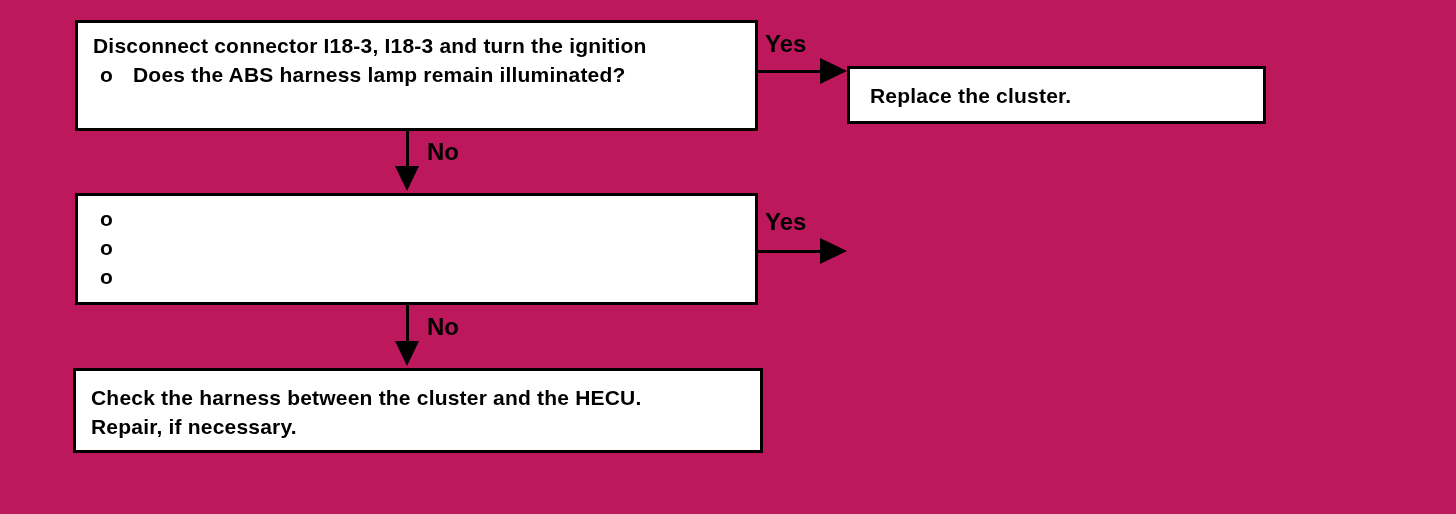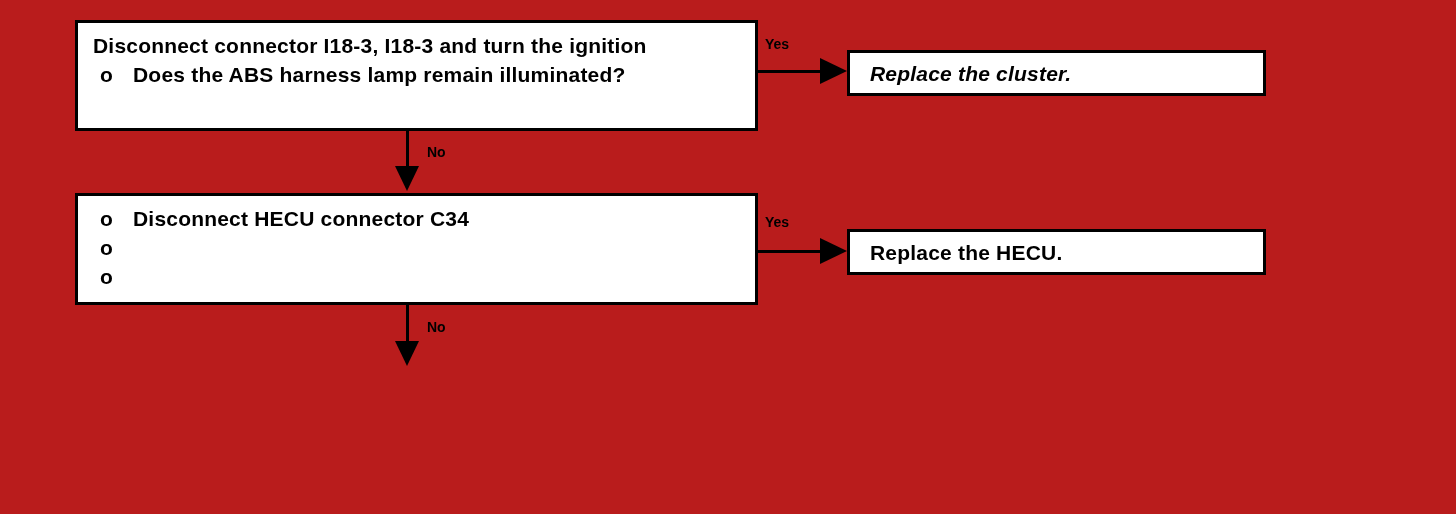--- a/index.html
+++ b/index.html
@@ -4,21 +4,21 @@
 <style>
   html, body {
     margin: 0;
     padding: 0;
     background: #ffffff;
   }
   .stage {
     position: relative;
     width: 1456px;
     height: 514px;
-    background: #b91c1c;
+    background: #be185d;
     font-family: "Liberation Sans", sans-serif;
     color: #000000;
     overflow: hidden;
   }
   .box {
     position: absolute;
     box-sizing: border-box;
     border: 3px solid #000000;
     background: #ffffff;
     font-size: 21px;
@@ -43,21 +43,21 @@
   }
   .bullet {
     display: inline-block;
     width: 40px;
     padding-left: 7px;
     box-sizing: border-box;
     flex: 0 0 40px;
   }
   .branch-label {
     position: absolute;
-    font-size: 14px;
+    font-size: 24px;
     font-weight: 700;
     line-height: 24px;
   }
   .hline {
     position: absolute;
     height: 3px;
     background: #000000;
   }
   .vline {
     position: absolute;
@@ -91,47 +91,47 @@
     <div class="bullet-row">
       <span class="bullet">o</span>
       <span>Does the ABS harness lamp remain illuminated?</span>
     </div>
   </div>
 
   <div class="branch-label" style="left:765px; top:32px;">Yes</div>
   <div class="hline" style="left:758px; top:70px; width:62px;"></div>
   <div class="arrow-right" style="left:820px; top:58px;"></div>
 
-  <div class="box result-box" style="left:847px; top:50px; width:419px; height:46px;font-style:italic;">
+  <div class="box result-box" style="left:847px; top:66px; width:419px; height:58px;">
     <span>Replace the cluster.</span>
   </div>
 
   <div class="vline" style="left:406px; top:131px; height:36px;"></div>
   <div class="arrow-down" style="left:395px; top:166px;"></div>
   <div class="branch-label" style="left:427px; top:140px;">No</div>
 
   <div class="box step-box" style="left:75px; top:193px; width:683px; height:112px;">
     <div class="bullet-row">
       <span class="bullet">o</span>
-      <span>Disconnect HECU connector C34</span>
     </div>
     <div class="bullet-row">
       <span class="bullet">o</span>
     </div>
     <div class="bullet-row">
       <span class="bullet">o</span>
     </div>
   </div>
 
   <div class="branch-label" style="left:765px; top:210px;">Yes</div>
   <div class="hline" style="left:758px; top:250px; width:62px;"></div>
   <div class="arrow-right" style="left:820px; top:238px;"></div>
 
-  <div class="box result-box" style="left:847px; top:229px; width:419px; height:46px;">
-    <span>Replace the HECU.</span>
-  </div>
 
   <div class="vline" style="left:406px; top:305px; height:37px;"></div>
   <div class="arrow-down" style="left:395px; top:341px;"></div>
   <div class="branch-label" style="left:427px; top:315px;">No</div>
 
+  <div class="box step-box" style="left:73px; top:368px; width:690px; height:85px; padding-top:12px;">
+    <div class="text-line">Check the harness between the cluster and the HECU.</div>
+    <div class="text-line">Repair, if necessary.</div>
+  </div>
 
 </div>
 
 </body></html>

